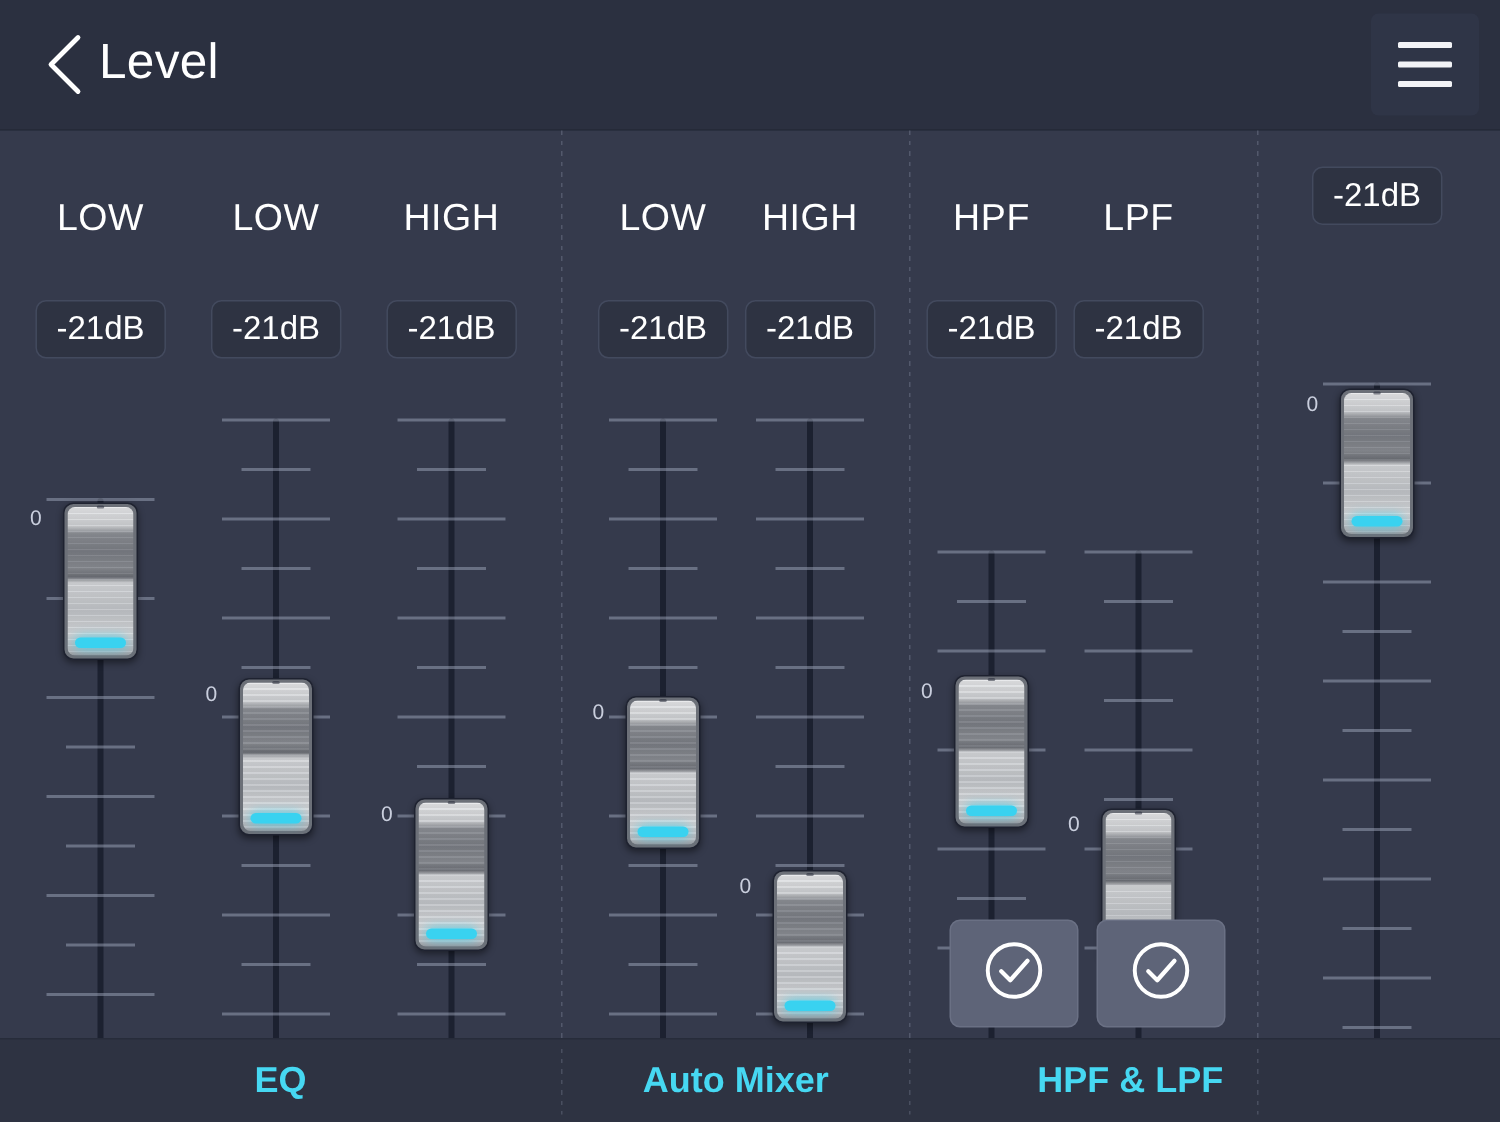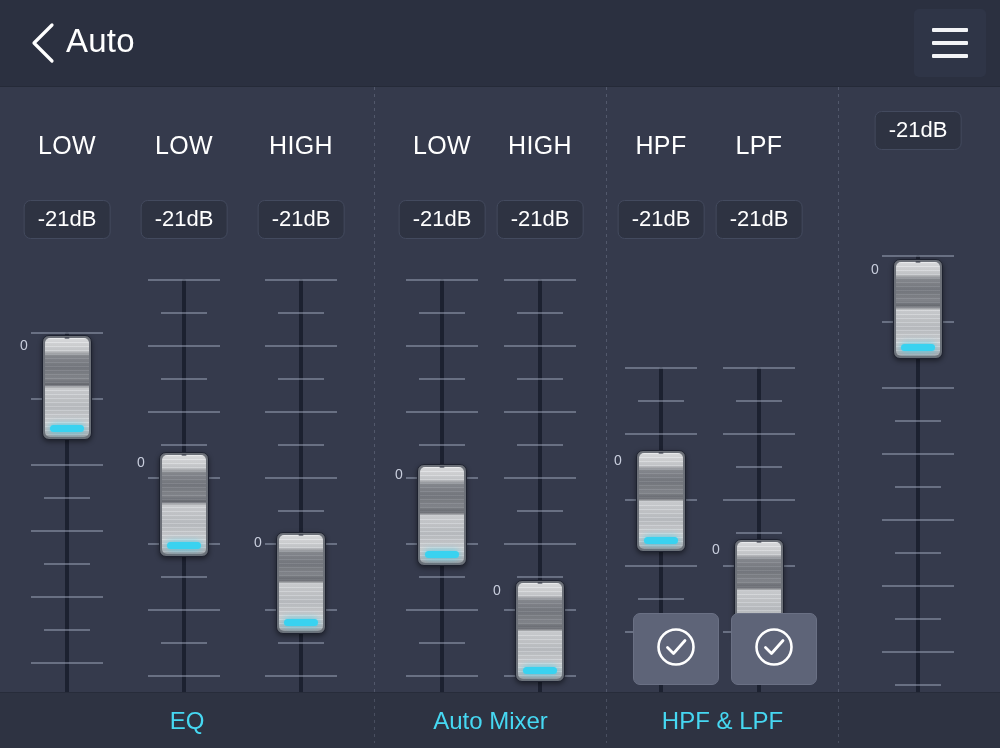--- a/index.html
+++ b/index.html
@@ -211,20 +211,21 @@
   }
   .tab {
     position: absolute;
     top: 0;
     height: 56px;
     display: flex; align-items: center; justify-content: center;
     font-size: 24px;
     color: #46d8f2;
     cursor: pointer;
     white-space: nowrap;
+    font-weight: bold;
   }
   .tab-divider {
     position: absolute;
     top: 6px;
     width: 1px; height: 44px;
     background: repeating-linear-gradient(to bottom,
       rgba(150,158,180,0.26) 0px, rgba(150,158,180,0.26) 3px,
       rgba(150,158,180,0) 3px, rgba(150,158,180,0) 7px);
   }
 </style>
@@ -232,21 +233,21 @@
 <body>
 
 <div id="header">
   <div id="back-btn">
     <span>
       <svg width="26" height="42" viewBox="0 0 26 42">
         <polyline points="22,3 4,21 22,39" fill="none" stroke="#ffffff" stroke-width="3.2" stroke-linecap="round" stroke-linejoin="round"></polyline>
       </svg>
     </span>
   </div>
-  <div id="page-title">Auto</div>
+  <div id="page-title">Level</div>
   <div id="menu-btn">
     <span class="menu-bar"></span>
     <span class="menu-bar"></span>
     <span class="menu-bar"></span>
   </div>
 </div>
 
 <div id="panels">
     <div class="panel" style="left: 0px; width: 374px;">
       <div class="channel" style="left: 7px;">
@@ -481,15 +482,15 @@
           <polyline points="13.5,22.5 19.5,28.5 31,15.5" fill="none" stroke="#ffffff" stroke-width="2.8" stroke-linecap="round" stroke-linejoin="round"></polyline>
         </svg></span>
     </div>
   </div>
 
 <div id="tabbar">
     <div class="tab" style="left: 0px; width: 374px;">EQ</div>
     <div class="tab-divider" style="left: 374px;"></div>
     <div class="tab" style="left: 375px; width: 231px;">Auto Mixer</div>
     <div class="tab-divider" style="left: 606px;"></div>
-    <div class="tab" style="left: 607px; width: 231px;">HPF &amp; LPF</div>
+    <div class="tab" style="left: 638px; width: 231px;">HPF &amp; LPF</div>
     <div class="tab-divider" style="left: 838px;"></div>
   </div>
 
 </body></html>

